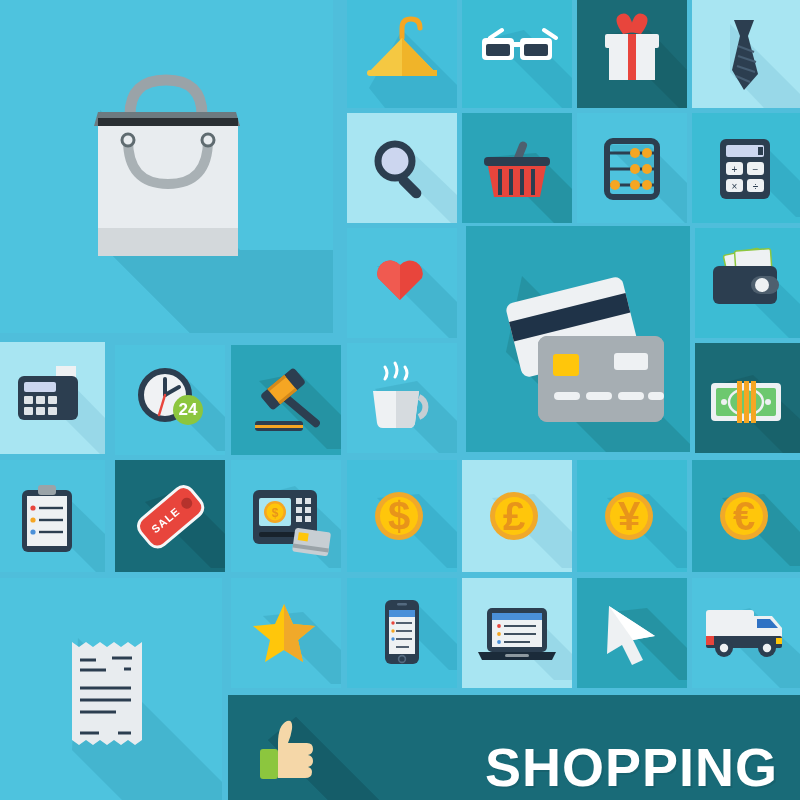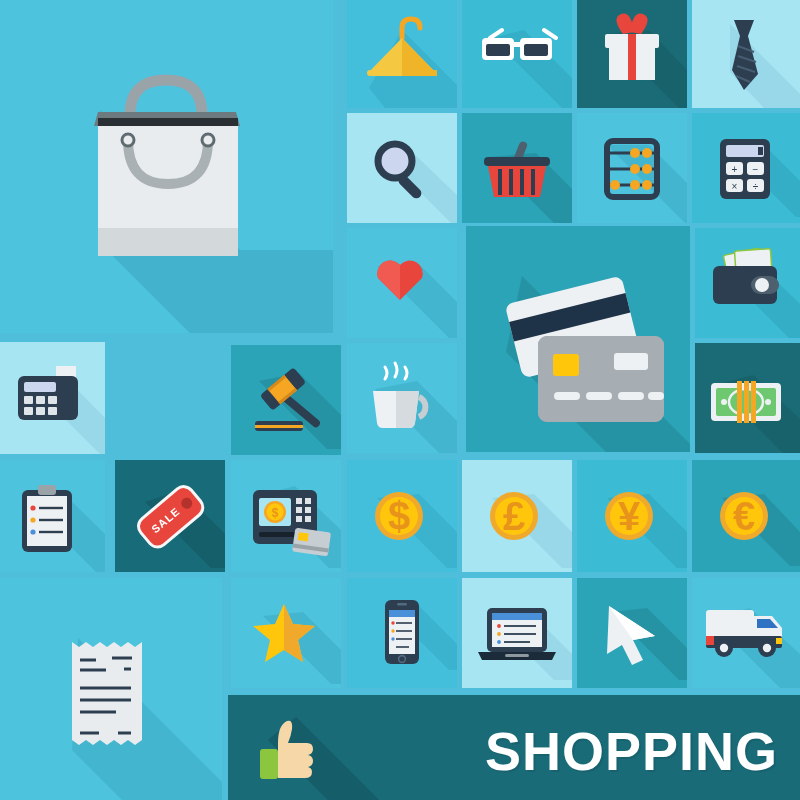--- a/index.html
+++ b/index.html
@@ -8,21 +8,21 @@
     font-family:"Liberation Sans", sans-serif;
     background:#4fbedb;
   }
   #board{position:relative;width:800px;height:800px;overflow:hidden;background:#4fbedb;}
 
   .tile{position:absolute;overflow:hidden;}
   .tile .glyph{position:absolute;inset:0;}
 
   .banner{position:absolute;overflow:hidden;}
   .banner-title{
-    position:absolute;right:22px;bottom:22px;
+    position:absolute;right:22px;bottom:6px;
     color:#ffffff;font-weight:bold;font-size:54px;letter-spacing:1px;
     line-height:1;font-family:"Liberation Sans", sans-serif;
     text-shadow:2px 2px 0 rgba(0,0,0,0.08);
   }
   .coin-sym{
     position:absolute;inset:0;display:flex;align-items:center;justify-content:center;
     color:#e8941a;font-weight:bold;font-size:40px;font-family:"Liberation Sans", sans-serif;
   }
   .badge24{
     position:absolute;display:flex;align-items:center;justify-content:center;
@@ -226,20 +226,30 @@
         <rect x="24" y="54" width="9" height="8" rx="1"></rect>
           <rect x="36" y="54" width="9" height="8" rx="1"></rect>
           <rect x="48" y="54" width="9" height="8" rx="1"></rect>
         <rect x="24" y="65" width="9" height="8" rx="1"></rect>
           <rect x="36" y="65" width="9" height="8" rx="1"></rect>
           <rect x="48" y="65" width="9" height="8" rx="1"></rect>
       </g>
     </svg>
   </div>
 
+  <div class="tile" style="left:115px;top:345px;width:110px;height:110px;background:#4ec3de;">
+    <svg class="glyph" viewBox="0 0 110 110">
+      <polygon points="30,34 102,106 110,106 110,72 72,34" fill="#43b3cd" opacity="0.85"></polygon>
+      <circle cx="50" cy="50" r="24" fill="#f0f2f4" stroke="#2c3e50" stroke-width="6"></circle>
+      <line x1="50" y1="50" x2="50" y2="34" stroke="#2c3e50" stroke-width="4" stroke-linecap="round"></line>
+      <line x1="50" y1="50" x2="64" y2="42" stroke="#2c3e50" stroke-width="4" stroke-linecap="round"></line>
+      <line x1="50" y1="50" x2="44" y2="70" stroke="#e8453c" stroke-width="2.5" stroke-linecap="round"></line>
+    </svg>
+    <div class="badge24" style="left:58px;top:50px;width:30px;height:30px;">24</div>
+  </div>
 
   <div class="tile" style="left:231px;top:345px;width:110px;height:110px;background:#2ba4b8;">
     <svg class="glyph" viewBox="0 0 110 110">
       <polygon points="28,36 96,104 110,104 110,70 68,28" fill="#25909f" opacity="0.85"></polygon>
       <rect x="44" y="60" width="50" height="8" rx="4" fill="#2c3e50" transform="rotate(40 68 64)"></rect>
       <g transform="rotate(-40 52 44)">
         <rect x="30" y="34" width="44" height="20" rx="4" fill="#2c3e50"></rect>
         <rect x="40" y="34" width="22" height="20" fill="#f5a623"></rect>
         <rect x="40" y="34" width="22" height="3" fill="#d4891a"></rect>
         <rect x="40" y="51" width="22" height="3" fill="#d4891a"></rect>

